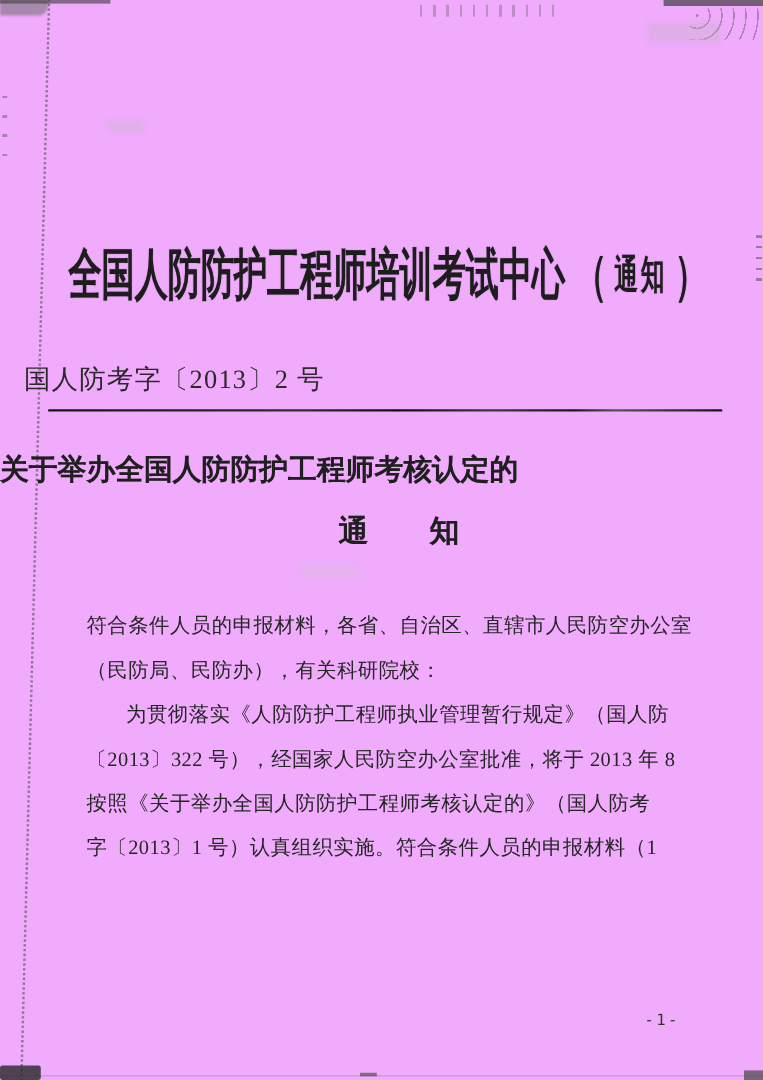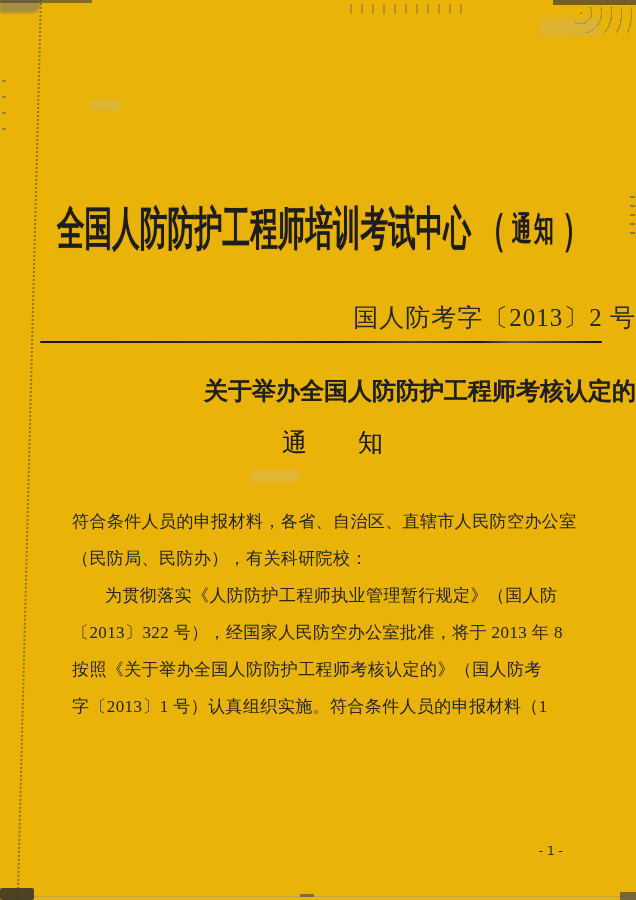--- a/index.html
+++ b/index.html
@@ -1,57 +1,57 @@
 <!DOCTYPE html>
 <html><head>
 <meta charset="utf-8">
 <style>
   html,body{margin:0;padding:0;background:#e8e8e8;}
   .page{
     position:relative;
     width:636px;height:900px;
-    background:#eab308;
+    background:#f0abfc;
     overflow:hidden;
     font-family:"Liberation Serif","DejaVu Serif",serif;
     color:#222;
   }
   
   .org-header{
     position:absolute;left:57px;top:200px;height:58px;
     display:flex;align-items:center;white-space:nowrap;
     transform:scaleX(0.60);transform-origin:left center;
     font-weight:bold;color:#1d1d1d;
     text-shadow:0 0 1px rgba(20,20,20,.55);
   }
   .org-header .org-name{font-size:46px;letter-spacing:0;}
   .org-header .paren{font-size:44px;font-weight:bold;}
   .org-header .paren-open{margin-left:14px;}
   .org-header .paren-label{font-size:33px;font-weight:bold;margin:0 10px;letter-spacing:4px;}
   
   .doc-number{
     position:absolute;left:0;top:301px;width:636px;
     box-sizing:border-box;padding-left:20px;
-    text-align:right;font-size:25px;letter-spacing:1px;color:#2a2a2a;
+    text-align:left;font-size:22px;letter-spacing:1px;color:#2a2a2a;
   }
   
   .rule{
     position:absolute;left:40px;top:341px;width:562px;height:2px;
     background:linear-gradient(90deg,#161616 0%,#2e2e2e 38%,#101010 52%,#3a3a3a 66%,#181818 78%,#555 84%,#141414 100%);
     border-radius:1px;
   }
   
   .title-1{
     position:absolute;left:0;top:375px;width:636px;
-    text-align:right;font-size:24px;font-weight:bold;color:#1f1f1f;
+    text-align:left;font-size:24px;font-weight:bold;color:#1f1f1f;
     text-shadow:0 0 .5px rgba(0,0,0,.4);
   }
   .title-2{
     position:absolute;left:0;top:426px;width:636px;
     box-sizing:border-box;padding-left:42px;
-    text-align:center;font-size:25px;font-weight:normal;letter-spacing:13px;color:#1f1f1f;
+    text-align:center;font-size:25px;font-weight:bold;letter-spacing:13px;color:#1f1f1f;
     text-shadow:0 0 .5px rgba(0,0,0,.4);
   }
   
   .body-text{
     position:absolute;left:72px;top:503px;width:500px;
     font-size:17px;color:#262626;
   }
   .body-text .line{
     height:37px;line-height:37px;white-space:nowrap;
     letter-spacing:.4px;

